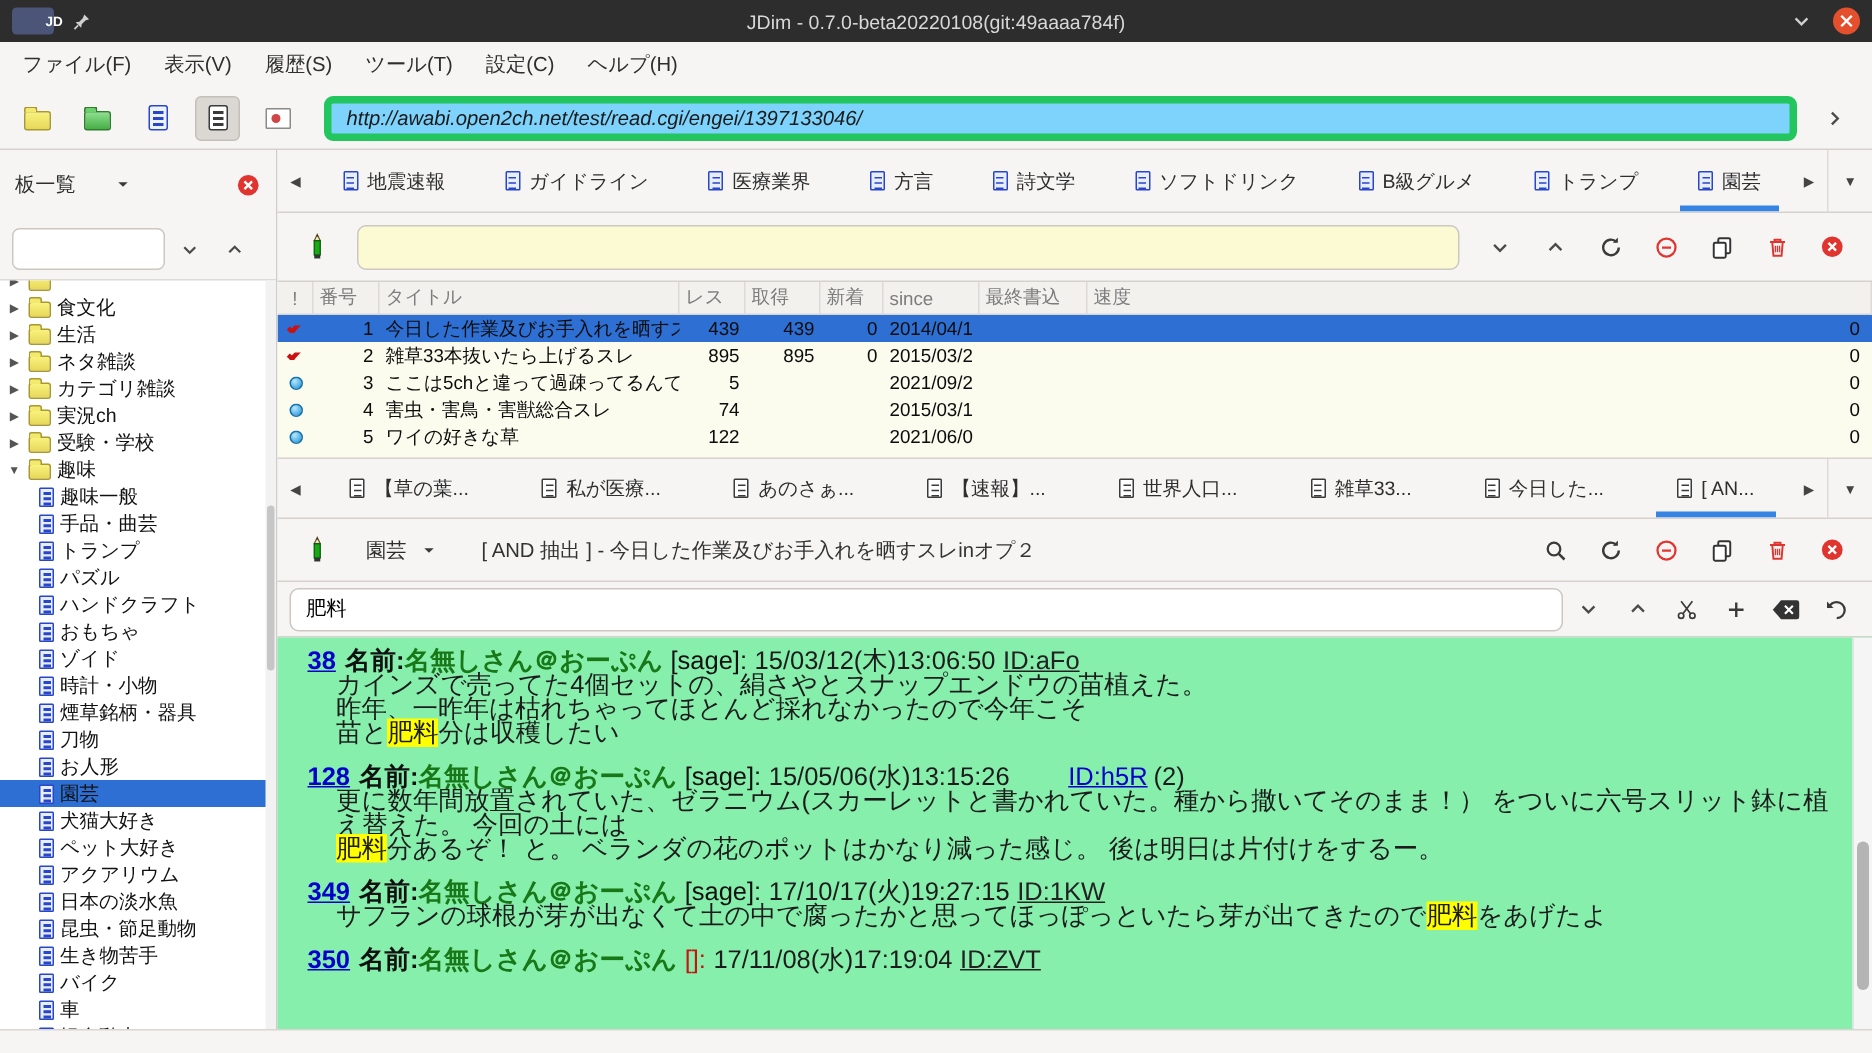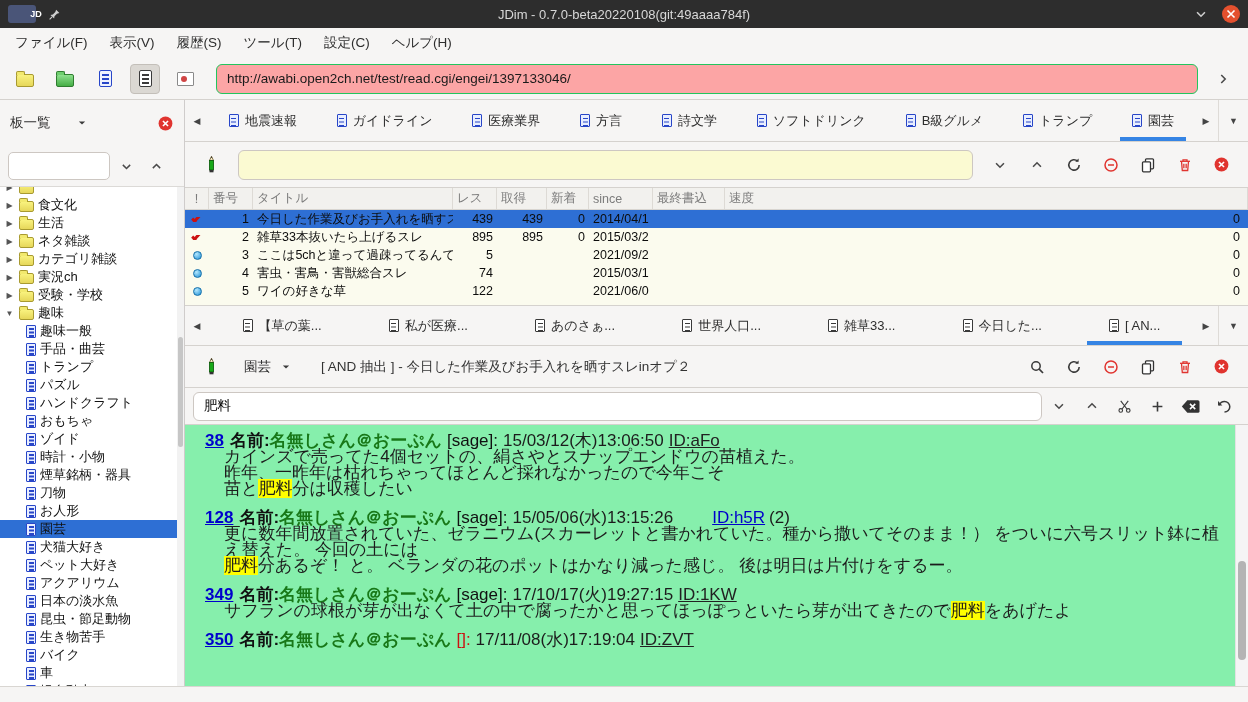--- a/index.html
+++ b/index.html
@@ -16,21 +16,21 @@
   .win-close { width:18px; height:18px; border-radius:50%; background:#e4502e; display:flex; align-items:center; justify-content:center; }
 
   
   .menubar { height:30px; background:#f6f5f4; display:flex; align-items:stretch; padding:0 4px; }
   .menu-item { display:flex; align-items:center; padding:0 11px; font-size:13.5px; color:#2e2e2e; }
 
   
   .toolbar { height:42px; background:#f6f5f4; border-bottom:1px solid #d5d2ce; display:flex; align-items:center; padding:0 10px; gap:10px; }
   .tb-btn { width:30px; height:30px; display:flex; align-items:center; justify-content:center; border-radius:4px; }
   .tb-btn.pressed { background:#dbd8d3; border:1px solid #c3bfb9; }
-  .url-input { flex:1; height:30px; border:1px solid #22c55e; border-radius:6px; background:#fca5a5; padding:0 10px; font-size:13.5px; color:#1a1a1a; font-family:"Liberation Sans",sans-serif; margin-left:6px; }
+  .url-input { flex:1; height:30px; border:5px solid #22c55e; border-radius:6px; background:#7dd3fc; padding:0 10px; font-size:13.5px; color:#1a1a1a; font-family:"Liberation Sans",sans-serif; margin-left:6px;font-style:italic; }
   .folder { display:inline-block; width:18px; height:13px; background:linear-gradient(#f9f27e,#e6d75a); border:1px solid #a89a30; border-radius:2px; position:relative; flex:none; margin-top:3px; }
   .folder::before { content:""; position:absolute; top:-4px; left:-1px; width:7px; height:3px; background:#f2e96e; border:1px solid #a89a30; border-bottom:none; border-radius:2px 2px 0 0; }
   .folder.green { background:linear-gradient(#8ee08e,#46ae46); border-color:#2f7d2f; }
   .folder.green::before { background:#6fcf6f; border-color:#2f7d2f; }
   .tb-doc { display:inline-block; width:13px; height:17px; background:#eef2ff; border:1.5px solid #2846c8; border-radius:2px; position:relative; }
   .tb-doc::before { content:""; position:absolute; left:2px; right:2px; top:3px; height:1.5px; background:#2846c8; box-shadow:0 4px 0 #2846c8, 0 8px 0 #2846c8; }
   .tb-doc.plain { background:#fff; border-color:#3a3a3a; }
   .tb-doc.plain::before { background:#3a3a3a; box-shadow:0 4px 0 #3a3a3a, 0 8px 0 #3a3a3a; }
   .tb-img { width:17px; height:14px; border:1px solid #8a8a8a; background:#fff; position:relative; border-radius:1px; }
   .tb-img::before { content:""; position:absolute; left:3px; top:3px; width:6px; height:6px; border-radius:50%; background:#d04545; }
@@ -533,20 +533,24 @@
           <div class="tab">
             <span class="docicon dark"></span>
             <span class="tab-label">私が医療...</span>
           </div>
           <div class="tab">
             <span class="docicon dark"></span>
             <span class="tab-label">あのさぁ...</span>
           </div>
           <div class="tab">
             <span class="docicon dark"></span>
+            <span class="tab-label">【速報】...</span>
+          </div>
+          <div class="tab">
+            <span class="docicon dark"></span>
             <span class="tab-label">世界人口...</span>
           </div>
           <div class="tab">
             <span class="docicon dark"></span>
             <span class="tab-label">雑草33...</span>
           </div>
           <div class="tab">
             <span class="docicon dark"></span>
             <span class="tab-label">今日した...</span>
           </div>

